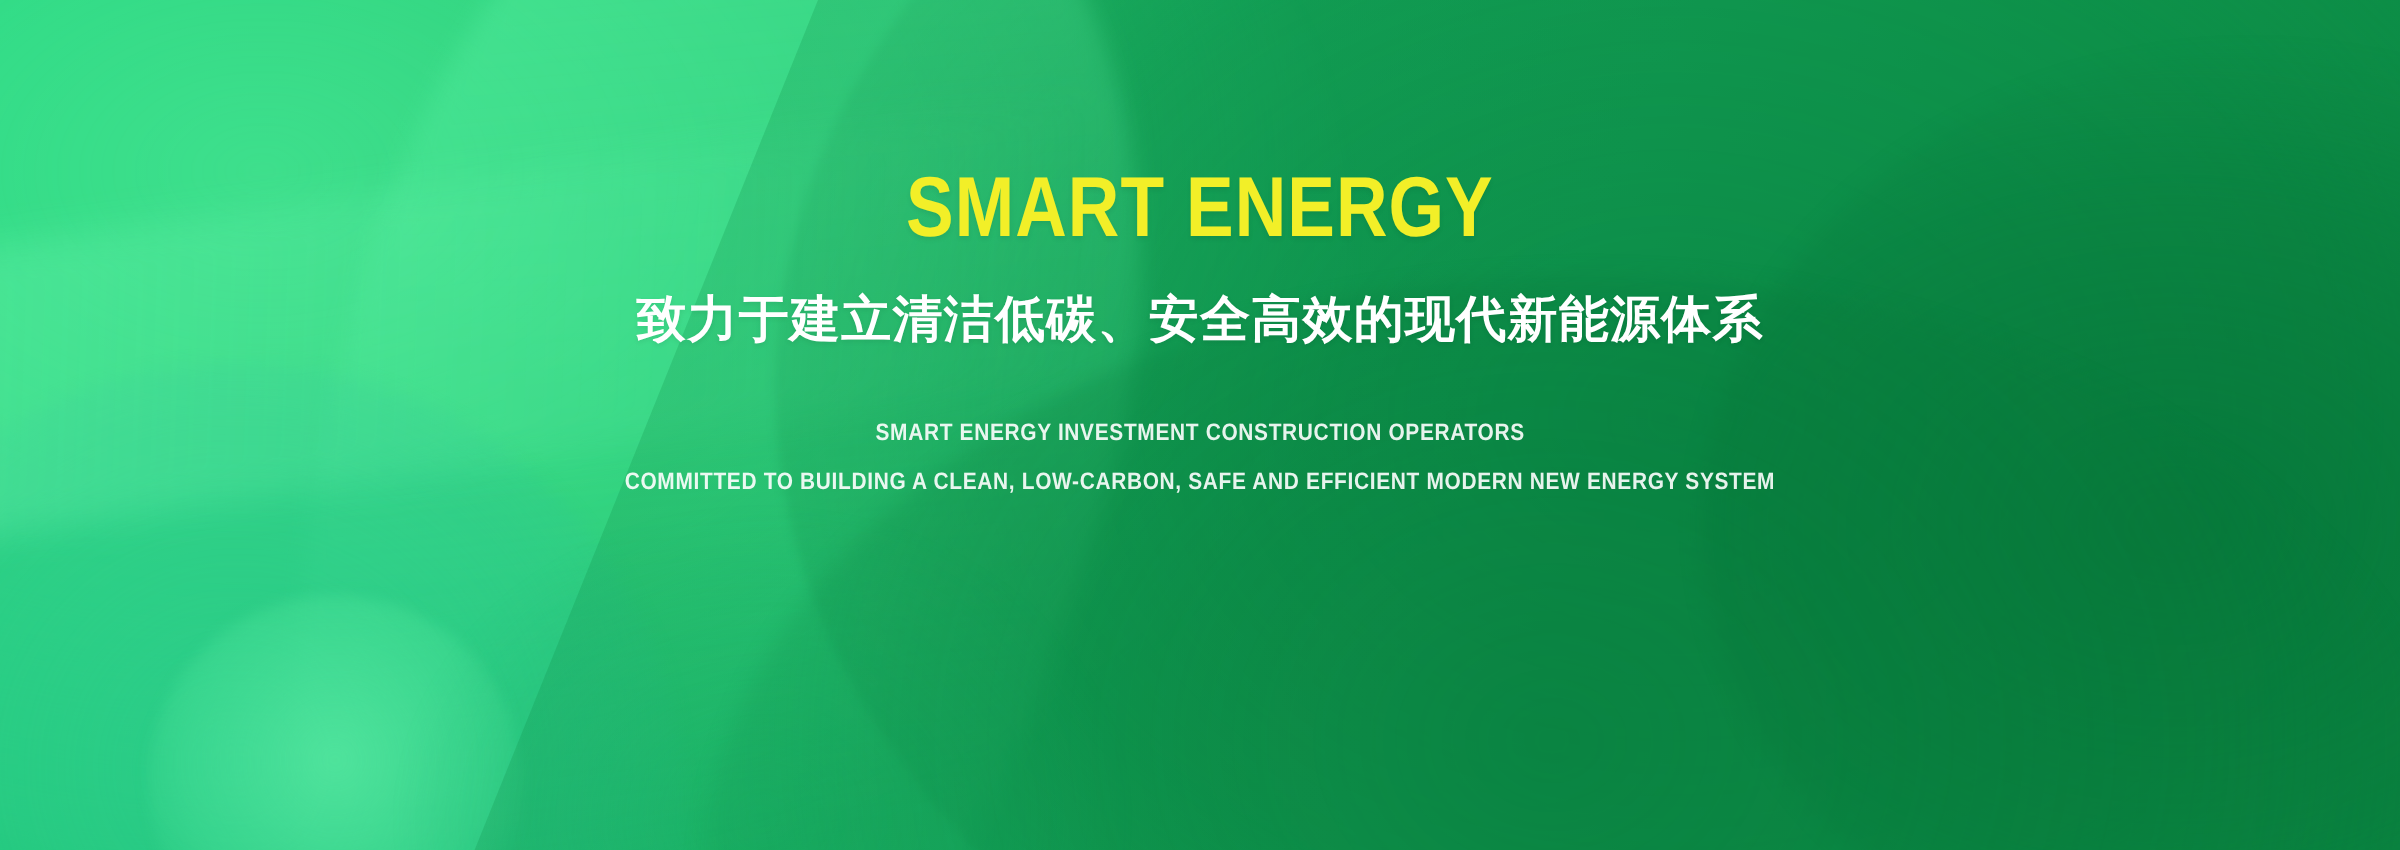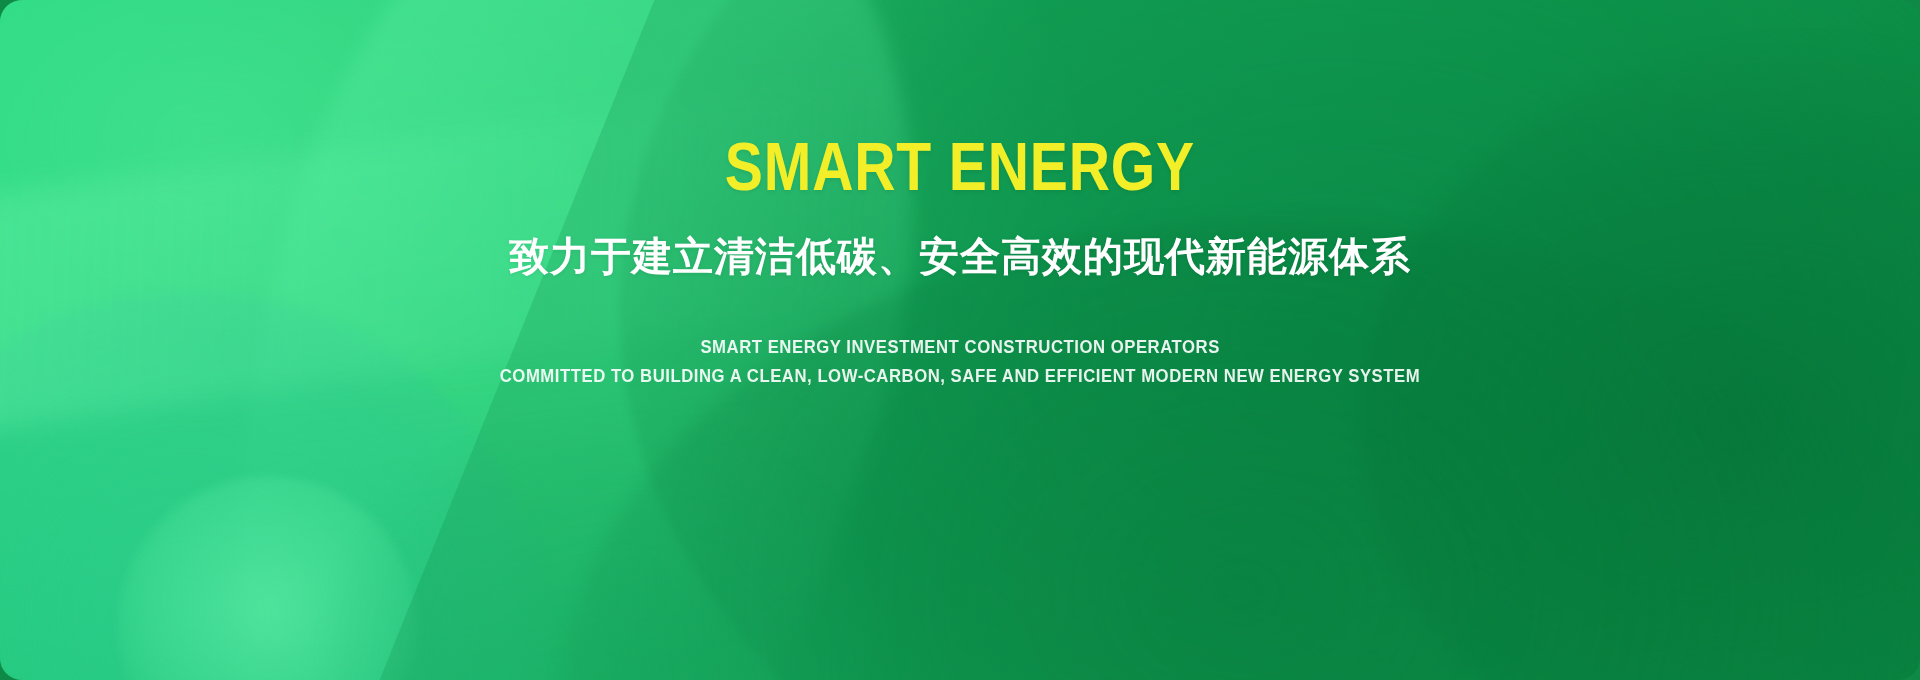--- a/index.html
+++ b/index.html
@@ -10,21 +10,20 @@
   body {
     font-family: "Liberation Sans", "DejaVu Sans", sans-serif;
   }
 
   .banner {
     position: relative;
     width: 1920px;
     height: 680px;
     overflow: hidden;
     background: linear-gradient(110deg, #1fd17a 0%, #22c973 16%, #1dbf6c 34%, #17ad5f 55%, #12a054 72%, #0e9149 88%, #0c8944 100%);
-    border-radius: 22px;
   }
 
   
   .blob {
     position: absolute;
     border-radius: 50%;
     pointer-events: none;
   }
 
   
@@ -185,21 +184,21 @@
     letter-spacing: 1px;
     white-space: nowrap;
     text-shadow: 0 1px 4px rgba(0,0,0,0.08);
   }
 
   .caption-block {
     margin-top: 24px;
     display: flex;
     flex-direction: column;
     align-items: center;
-    gap: 5px;
+    gap: 15px;
   }
 
   .caption-en {
     font-family: "Liberation Sans Narrow", "Liberation Sans", sans-serif;
     font-size: 19px;
     line-height: 1.25;
     font-weight: 700;
     letter-spacing: 0.6px;
     color: rgba(255,255,255,0.90);
     transform: scaleX(0.88);

